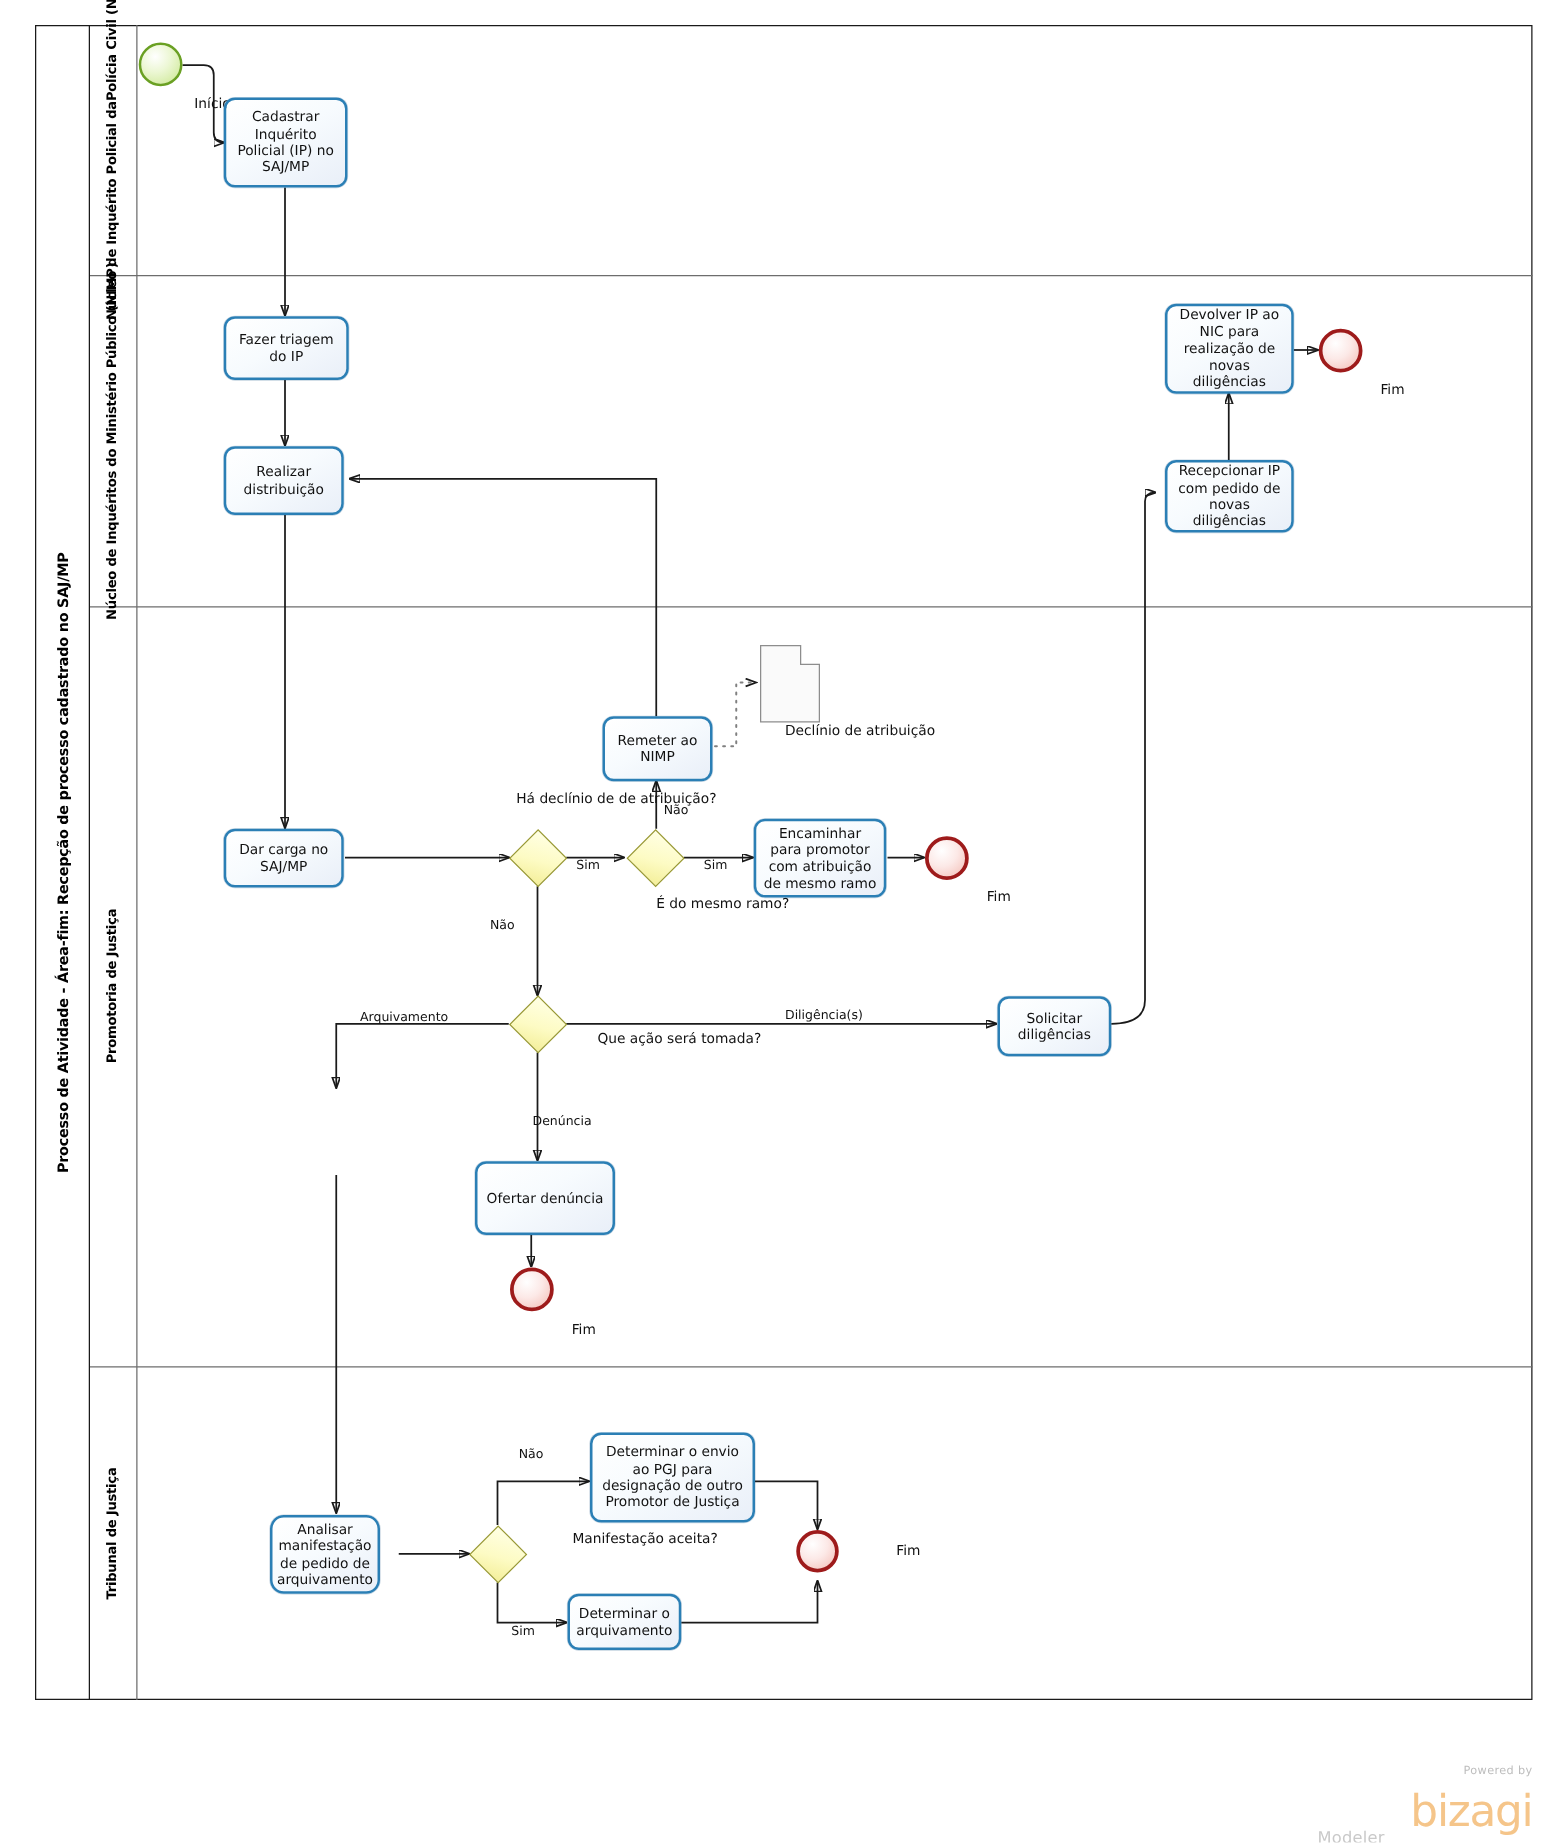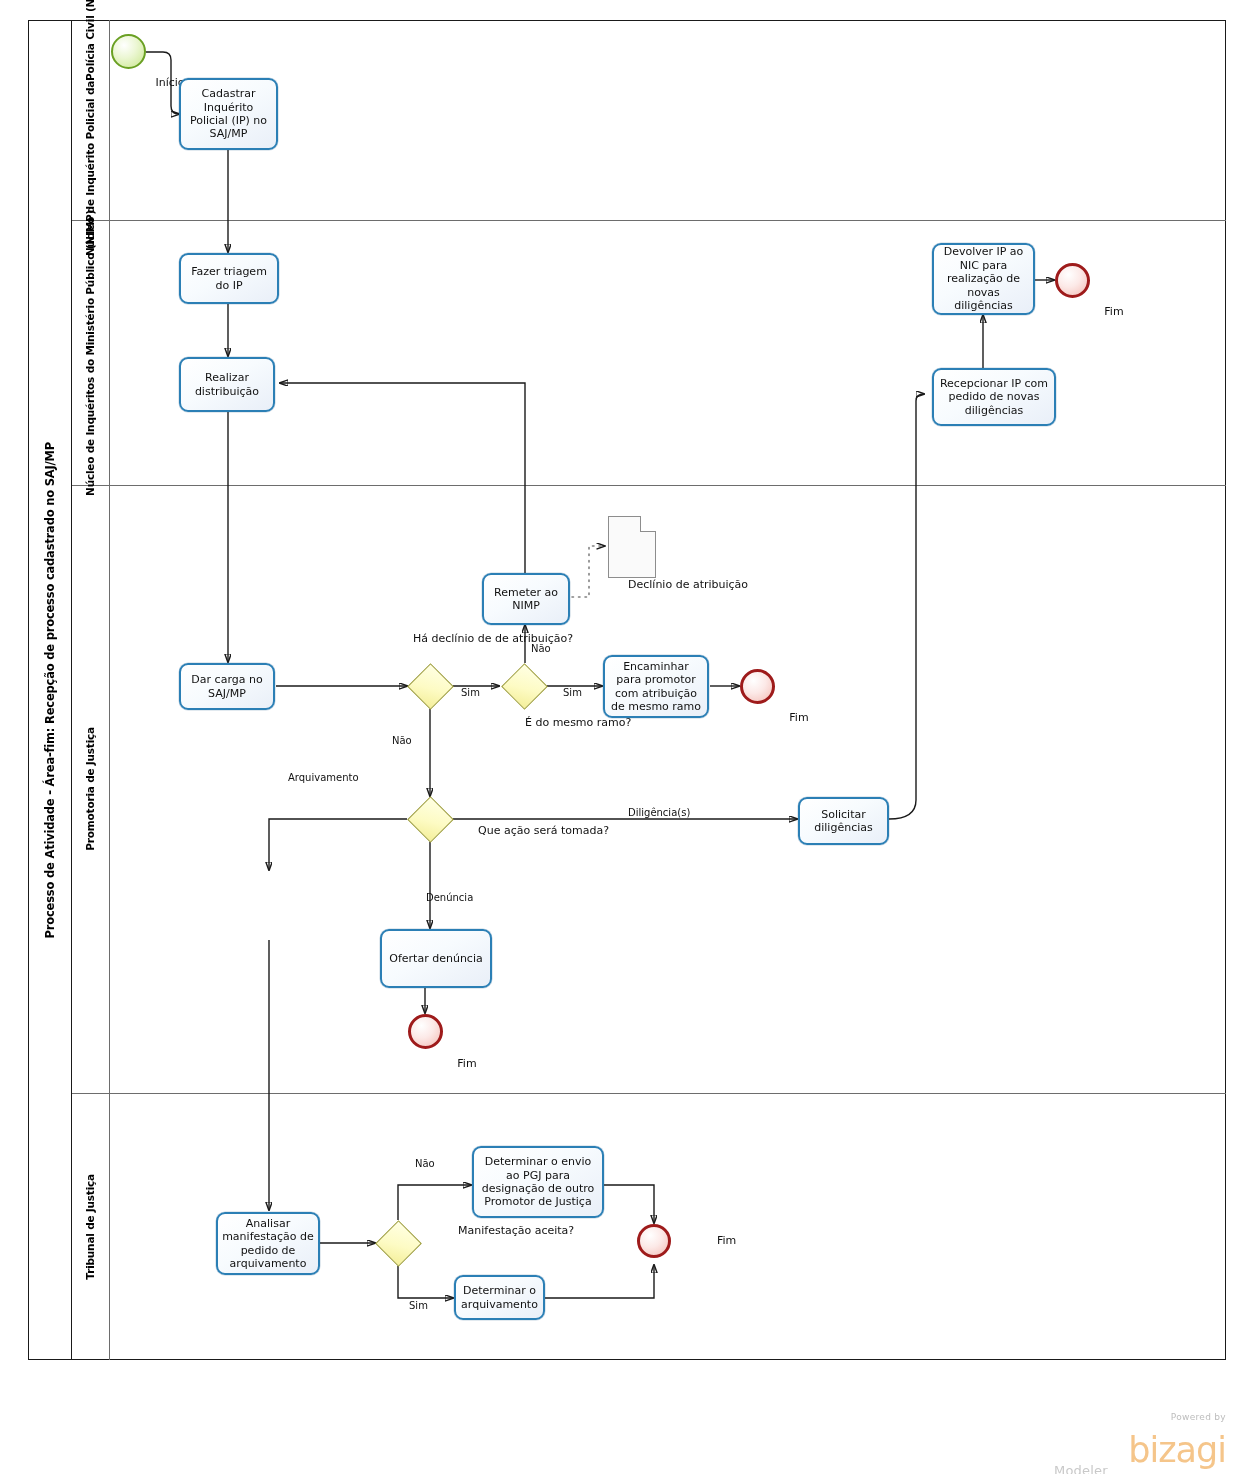--- a/index.html
+++ b/index.html
@@ -171,21 +171,21 @@
   <div class="task" style="left:179px;top:357px;width:96px;height:55px;">
     <span>Realizar distribuição</span>
   </div>
 
   <div class="task" style="left:932px;top:243px;width:103px;height:72px;">
     <span>Devolver IP ao NIC  para realização de novas diligências</span>
   </div>
   <div class="ev ev-end" style="left:1055px;top:263px;width:35px;height:35px;"></div>
   <div class="cap" style="left:1039px;top:305px;width:68px;">Fim</div>
 
-  <div class="task" style="left:932px;top:368px;width:124px;height:58px;">
+  <div class="task" style="left:932px;top:368px;width:103px;height:58px;">
     <span>Recepcionar IP com pedido de novas diligências</span>
   </div>
 
   <div class="task" style="left:179px;top:663px;width:96px;height:47px;">
     <span>Dar carga no SAJ/MP</span>
   </div>
 
   <div class="task" style="left:482px;top:573px;width:88px;height:52px;">
     <span>Remeter ao NIMP</span>
   </div>
@@ -220,21 +220,21 @@
     <span>Solicitar diligências</span>
   </div>
 
 
   <div class="task" style="left:380px;top:929px;width:112px;height:59px;">
     <span>Ofertar denúncia</span>
   </div>
   <div class="ev ev-end" style="left:408px;top:1014px;width:35px;height:35px;"></div>
   <div class="cap" style="left:392px;top:1057px;width:68px;">Fim</div>
 
-  <div class="task" style="left:216px;top:1212px;width:104px;height:63px;">
+  <div class="task" style="left:216px;top:1212px;width:88px;height:63px;border-radius:11px;">
     <span>Analisar manifestação de pedido de arquivamento</span>
   </div>
 
   <div class="gw" style="left:382px;top:1227px;width:33px;height:33px;">
       <i></i>
     </div>
   <div class="cap" style="left:417px;top:1224px;width:96px;text-align:left;line-height:1.25;">Manifestação aceita?</div>
 
   <div class="task" style="left:472px;top:1146px;width:132px;height:72px;">
     <span>Determinar o envio ao PGJ para designação de outro Promotor de Justiça</span>
@@ -244,21 +244,21 @@
     <span>Determinar o arquivamento</span>
   </div>
 
   <div class="ev ev-end" style="left:637px;top:1224px;width:34px;height:34px;"></div>
   <div class="cap" style="left:676px;top:1234px;width:36px;text-align:left;">Fim</div>
 
   <div class="lbl" style="left:461px;top:687px;">Sim</div>
   <div class="lbl" style="left:392px;top:735px;">Não</div>
   <div class="lbl" style="left:563px;top:687px;">Sim</div>
   <div class="lbl" style="left:531px;top:643px;">Não</div>
-  <div class="lbl" style="left:288px;top:772px;">Arquivamento</div>
+  <div class="lbl" style="left:288px;top:809px;">Arquivamento</div>
   <div class="lbl" style="left:628px;top:807px;">Diligência(s)</div>
   <div class="lbl" style="left:426px;top:892px;">Denúncia</div>
   <div class="lbl" style="left:415px;top:1158px;">Não</div>
   <div class="lbl" style="left:409px;top:1300px;">Sim</div>
 
   <div class="bz" style="left:1046px;top:1412px;width:180px;">
     <div class="pw">Powered by</div>
     <div class="nm">bizagi</div>
     <div class="md" style="text-align:left;padding-left:8px;margin-top:-4px;">Modeler</div>
   </div>

